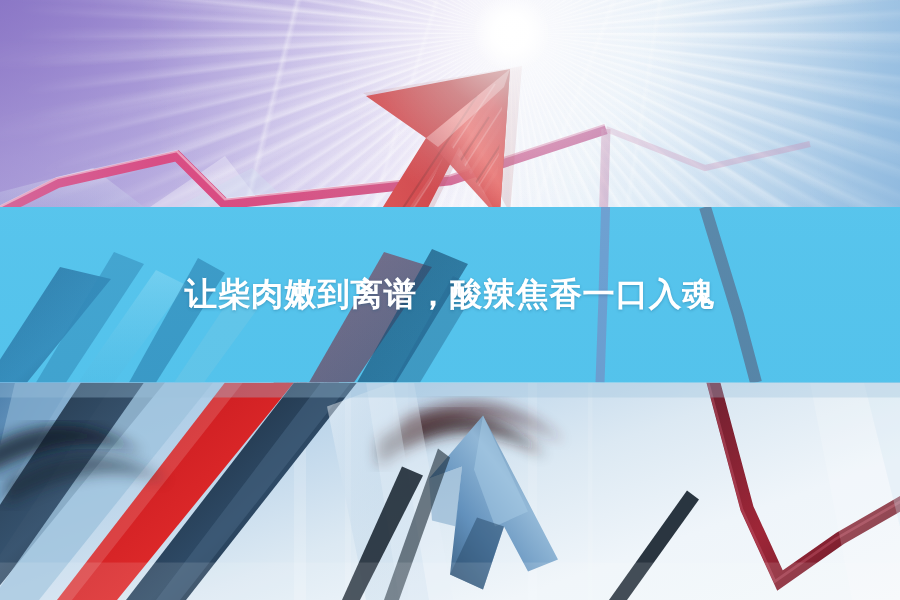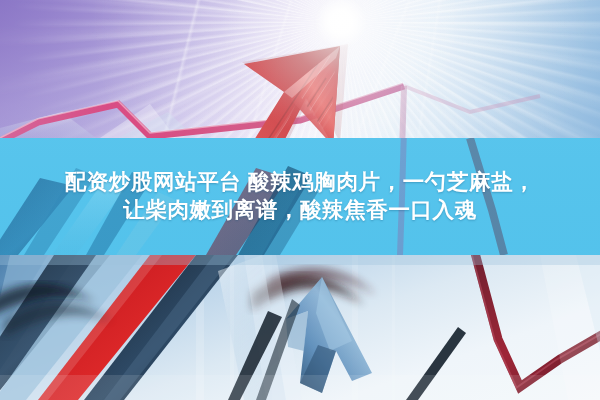--- a/index.html
+++ b/index.html
@@ -382,17 +382,16 @@
 
       <polyline points="404,-10 402,60 400,117" fill="none" stroke="#8f6aa8" stroke-width="6" opacity=".42"></polyline>
 
       <polyline points="470,0 492,72 504,117" fill="none" stroke="#5c3550" stroke-width="8" opacity=".45"></polyline>
 
       <rect x="0" y="0" width="600" height="117" fill="url(#tbLight)" opacity=".08"></rect>
     </svg>
   </div>
 
   <div id="band-caption">
-    <div class="line">配资炒股网站平台 酸辣鸡胸肉片，一勺芝麻盐，</div>
     <div class="line">让柴肉嫩到离谱，酸辣焦香一口入魂</div>
   </div>
 
 </div>
 
 </body></html>

